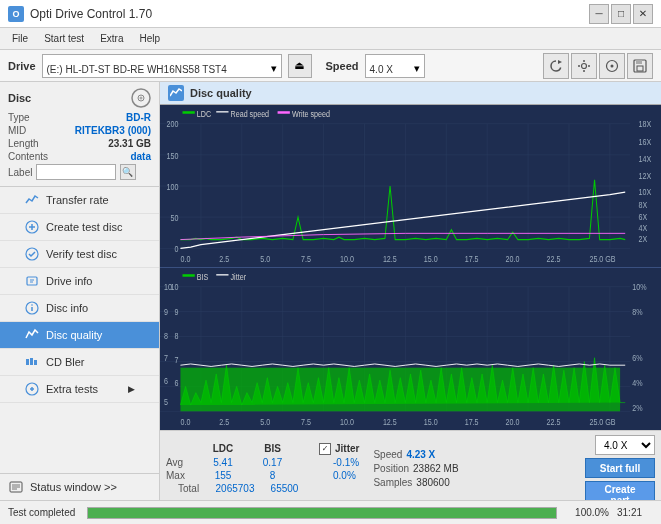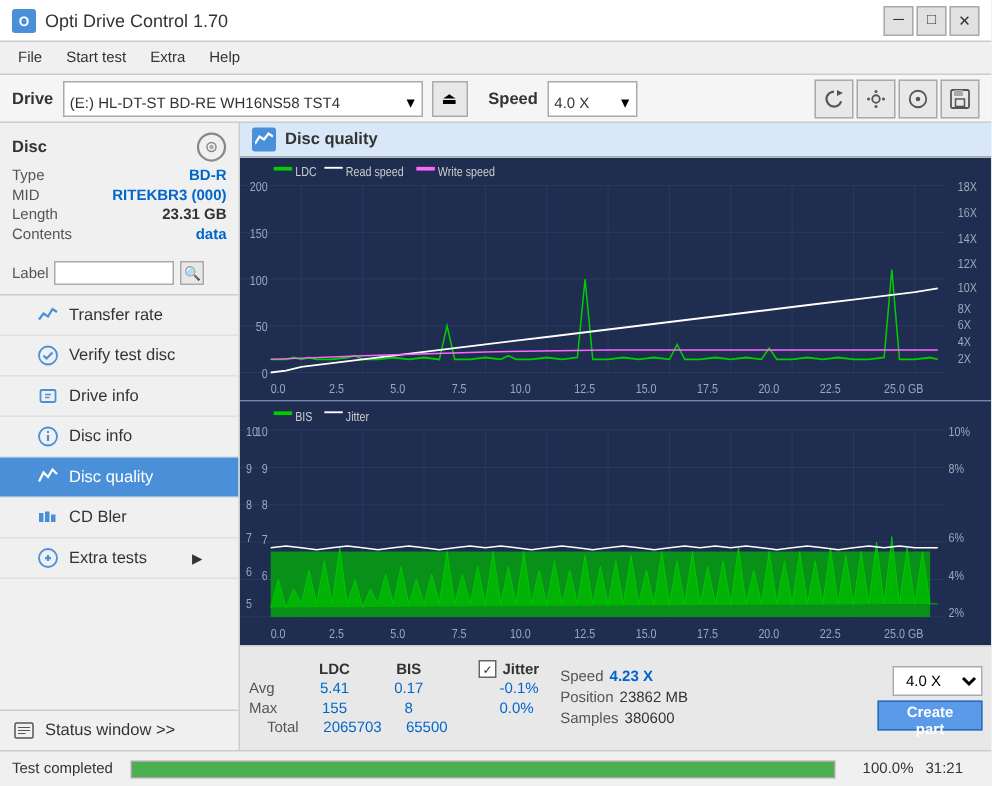--- a/index.html
+++ b/index.html
@@ -33,21 +33,21 @@
     
     .sidebar { width: 160px; background: #f0f0f0; border-right: 1px solid #ccc; display: flex; flex-direction: column; overflow: hidden; }
     .disc-info-panel { padding: 6px 8px; border-bottom: 1px solid #ccc; }
     .disc-header { display: flex; align-items: center; justify-content: space-between; margin-bottom: 4px; }
     .disc-title { font-size: 11px; font-weight: bold; color: #333; }
     .disc-icon { width: 20px; height: 20px; }
     .disc-row { display: flex; justify-content: space-between; align-items: center; margin-bottom: 2px; }
     .disc-row-label { font-size: 10px; color: #555; }
     .disc-row-value { font-size: 10px; color: #0066cc; font-weight: bold; }
     .disc-row-value.black { color: #333; }
-    .label-row { display: flex; align-items: center; gap: 4px; margin-top: 12px; }
+    .label-row { display: flex; align-items: center; gap: 4px; margin-top: 2px; }
     .label-input { border: 1px solid #aaa; height: 16px; width: 80px; font-size: 10px; padding: 1px 2px; }
     .label-btn { width: 16px; height: 16px; border: 1px solid #aaa; background: #e8e8e8; cursor: pointer; display: flex; align-items: center; justify-content: center; font-size: 9px; }
     
     .sidebar-nav { display: flex; flex-direction: column; flex: 1; }
     .sidebar-item { display: flex; align-items: center; gap: 6px; padding: 5px 24px; cursor: pointer; font-size: 11px; color: #333; border-bottom: 1px solid #e0e0e0; }
     .sidebar-item.active { background: #4a90d9; color: white; }
     .sidebar-item-icon { width: 16px; height: 16px; display: flex; align-items: center; justify-content: center; }
     .sidebar-item-arrow { margin-left: auto; font-size: 9px; }
     
     .status-window-item { display: flex; align-items: center; gap: 6px; padding: 5px 8px; cursor: pointer; font-size: 11px; color: #333; border-top: 1px solid #ccc; margin-top: auto; }
@@ -185,20 +185,30 @@
     </div>
 
     <div class="sidebar-nav">
       <div class="sidebar-item">
         <span class="sidebar-item-icon">
           <svg width="14" height="14" viewBox="0 0 14 14">
               <polyline points="1,10 4,6 7,8 10,3 13,5" fill="none" stroke="#4a90d9" stroke-width="1.5"></polyline>
             </svg>
         </span>
         <span>Transfer rate</span>
+      </div>
+      <div class="sidebar-item">
+        <span class="sidebar-item-icon">
+          <svg width="14" height="14" viewBox="0 0 14 14">
+              <circle cx="7" cy="7" r="6" fill="none" stroke="#4a90d9" stroke-width="1.2"></circle>
+              <line x1="7" y1="4" x2="7" y2="10" stroke="#4a90d9" stroke-width="1.5"></line>
+              <line x1="4" y1="7" x2="10" y2="7" stroke="#4a90d9" stroke-width="1.5"></line>
+            </svg>
+        </span>
+        <span>Create test disc</span>
       </div>
       <div class="sidebar-item">
         <span class="sidebar-item-icon">
           <svg width="14" height="14" viewBox="0 0 14 14">
               <circle cx="7" cy="7" r="6" fill="none" stroke="#4a90d9" stroke-width="1.2"></circle>
               <polyline points="4,7 6,9 10,5" fill="none" stroke="#4a90d9" stroke-width="1.5"></polyline>
             </svg>
         </span>
         <span>Verify test disc</span>
       </div>
@@ -461,20 +471,21 @@
 
       <div style="display: flex; flex-direction: column; gap: 3px; margin-left: auto; align-items: flex-end;">
         <div style="display: flex; align-items: center; gap: 4px;">
           <select class="speed-dropdown">
             <option>4.0 X</option>
             <option>2.0 X</option>
             <option>6.0 X</option>
             <option>8.0 X</option>
           </select>
         </div>
+        <button class="start-btn" style="width: 70px;">Start full</button>
         <button class="start-btn" style="width: 70px; background: #5a9ae9;">Create part</button>
       </div>
     </div>
   </div>
 </div>
 
 <div class="status-bar">
   <span class="status-text">Test completed</span>
   <div class="progress-container">
     <div class="progress-bar" style="width: 100%;"></div>

